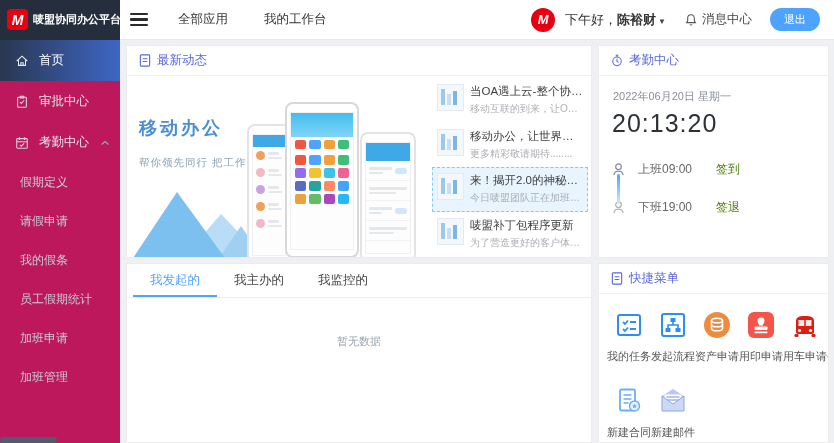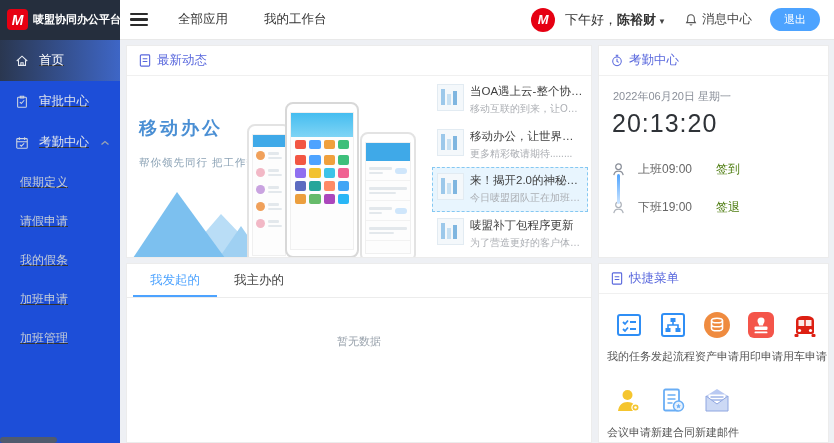--- a/index.html
+++ b/index.html
@@ -27,21 +27,21 @@
             font-weight:bold; font-style:italic; font-size:13px; display:flex;
             align-items:center; justify-content:center; }
   .greeting { font-size:13px; color:#333; white-space:nowrap; }
   .greeting b { font-weight:bold; }
   .caret { font-size:8px; color:#444; margin-left:2px; cursor:pointer; }
   .msg-center { display:flex; align-items:center; gap:4px; margin-left:8px; cursor:pointer; }
   .msg-center span { font-size:12.5px; color:#444; white-space:nowrap; }
   .logout-btn { margin-left:8px; background:#4da3ff; color:#fff; border:none; font-size:11px;
                 padding:4px 14px; border-radius:13px; cursor:pointer; white-space:nowrap; }
   
-  .sidebar { position:absolute; top:40px; left:0; width:120px; bottom:0; background:#1d4ed8; z-index:4;text-decoration:underline; }
+  .sidebar { position:absolute; top:40px; left:0; width:120px; bottom:0; background:#be185d; z-index:4; }
   .side-item { height:41px; display:flex; align-items:center; padding:0 10px 0 15px; gap:10px;
                color:#dfe4eb; font-size:12.5px; cursor:pointer; white-space:nowrap; }
   .side-item svg { flex-shrink:0; }
   .side-item.active { background:linear-gradient(90deg,#2a3750 0%,#3e66c6 100%); color:#fff; }
   .side-sub { height:39px; display:flex; align-items:center; padding-left:20px; color:#c6cdd6;
               font-size:12px; cursor:pointer; white-space:nowrap; }
   .chev { margin-left:auto; }
   .hscroll-thumb { position:absolute; left:0; bottom:0; width:57px; height:6px;
                    background:#505b6e; border-radius:3px; }
   
@@ -104,21 +104,21 @@
   
   .att-date { padding:13px 14px 0; font-size:11px; color:#8a8f99; }
   .att-clock { padding:5px 13px 12px; font-size:25px; color:#2e3237; letter-spacing:1px; }
   .att-timeline { position:relative; padding-left:12px; }
   .att-line { position:absolute; left:18px; top:24px; width:3px; height:30px; border-radius:2px;
               background:linear-gradient(180deg,#4da3ff,#cfe6ff); }
   .att-row { display:flex; align-items:center; height:38px; gap:8px; }
   .att-label { font-size:12px; color:#666; margin-left:4px; width:70px; }
   .att-action { font-size:12px; color:#4d7c0f; cursor:pointer; }
   
-  .qgrid { display:grid; grid-template-columns:repeat(5,1fr); padding:16px 8px 0; row-gap:22px; }
+  .qgrid { display:grid; grid-template-columns:repeat(6,1fr); padding:16px 8px 0; row-gap:22px; }
   .qitem { display:flex; flex-direction:column; align-items:center; gap:9px; cursor:pointer; }
   .qlabel { font-size:11px; color:#555; white-space:nowrap; }
 </style>
 </head>
 <body>
 
 <div class="topbar">
   <div class="logo-area">
     <div class="logo-badge">M</div>
     <div class="app-title">唛盟协同办公平台</div>
@@ -166,20 +166,21 @@
         <path d="M5 1.5v3M11 1.5v3M2 6.5h12M5.5 10l1.7 1.7L10.5 8.5" fill="none" stroke="#cfd6df" stroke-width="1.2"></path>
       </svg>
     <span>考勤中心</span>
     <svg class="chev" width="10" height="8" viewBox="0 0 10 8">
         <path d="M1.5 5.5 5 2.5l3.5 3" fill="none" stroke="#9aa4b2" stroke-width="1.3"></path>
       </svg>
   </div>
   <div class="side-sub">假期定义</div>
   <div class="side-sub">请假申请</div>
   <div class="side-sub">我的假条</div>
+  <div class="side-sub">员工假期统计</div>
   <div class="side-sub">加班申请</div>
   <div class="side-sub">加班管理</div>
   <div class="hscroll-thumb"></div>
 </div>
 
 <div class="main">
 
   <div class="panel" id="news-panel">
     <div class="panel-header">
       <svg width="12" height="13" viewBox="0 0 12 14">
@@ -348,20 +349,21 @@
           </div>
         </div>
       </div>
     </div>
   </div>
 
   <div class="panel" id="tasks-panel">
     <div class="tabs">
       <div class="tab active">我发起的</div>
       <div class="tab">我主办的</div>
+      <div class="tab">我监控的</div>
     </div>
     <div class="empty-text">暂无数据</div>
   </div>
 
   <div class="panel" id="attendance-panel">
     <div class="panel-header">
       <svg width="12" height="13" viewBox="0 0 14 15">
           <circle cx="7" cy="8.5" r="5" fill="none" stroke="#5867dd" stroke-width="1.2"></circle>
           <path d="M7 5.5v3l2 1.2M5.5 1.5h3M7 1.5v2" fill="none" stroke="#5867dd" stroke-width="1.2"></path>
         </svg>

